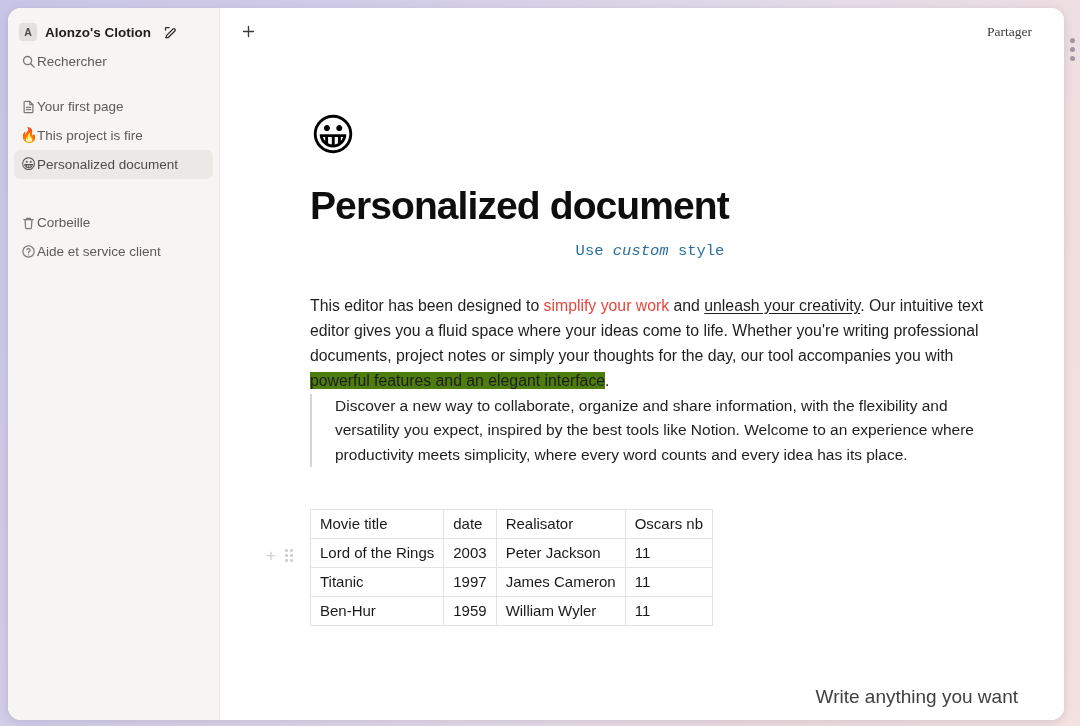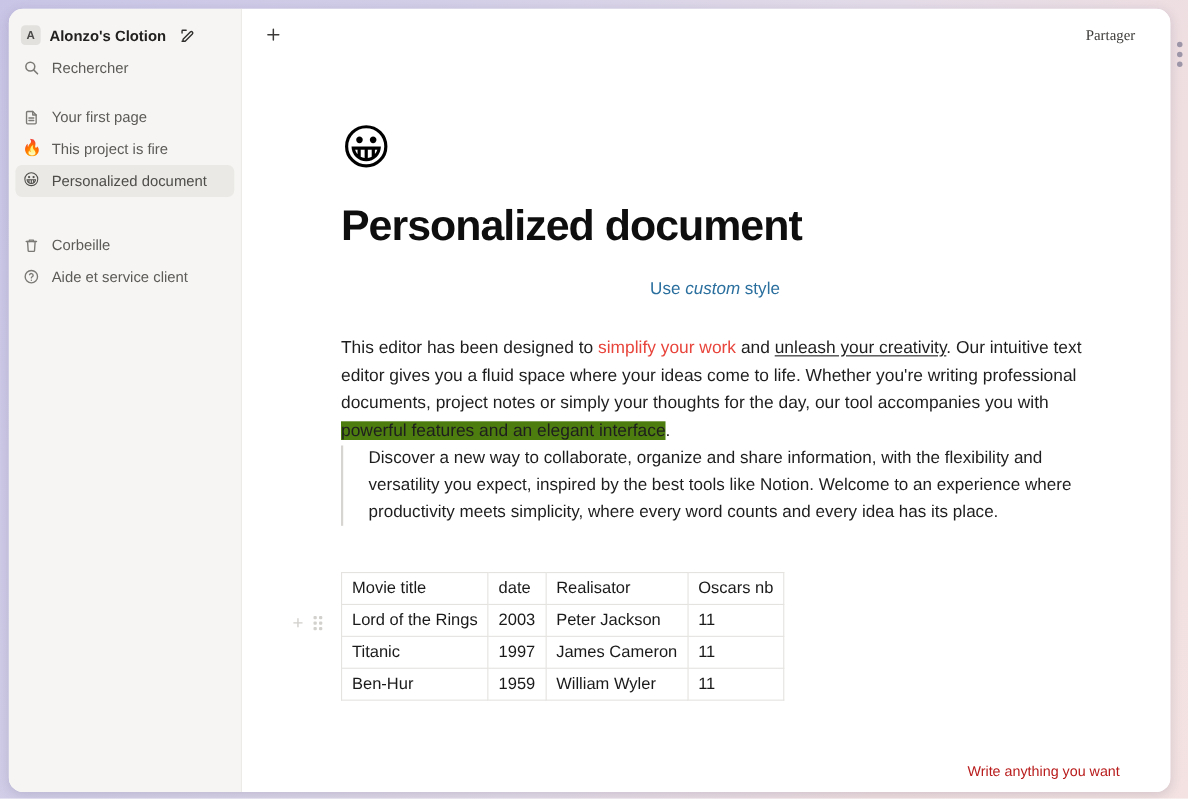--- a/index.html
+++ b/index.html
@@ -87,21 +87,20 @@
   }
   .ws-edit { margin-left: 4px; display: flex; align-items: center; cursor: pointer; }
 
   .sb-row {
     display: flex;
     align-items: center;
     height: 29px;
     margin: 0 6px;
     padding: 0 6px;
     border-radius: 6px;
-    gap: 10px;
     cursor: pointer;
     color: #5c5b58;
     font-size: 13.5px;
     white-space: nowrap;
   }
   .sb-row .ico {
     width: 17px; flex: 0 0 17px;
     display: flex; align-items: center; justify-content: center;
     color: #84827e;
   }
@@ -173,22 +172,23 @@
     color: #0e0e0e;
     letter-spacing: -0.9px;
     margin-top: 20px;
     line-height: 1.1;
   }
 
   .blk-center-blue {
     text-align: center;
     font-size: 15.5px;
     color: #2a6f9e;
-    margin-top: 23px;
+    margin-top: 12px;
     line-height: 1.5;
+    font-family: Liberation Mono, monospace;
   }
   .blk-center-blue i { font-style: italic; }
 
   #para-main {
     margin-top: 31px;
     font-size: 15.8px;
     line-height: 1.58;
     color: #1e1e1e;
   }
   .t-red { color: #e8453c; }
@@ -246,22 +246,22 @@
     padding: 5px 9px 6px 9px;
     height: 28px;
     white-space: nowrap;
     vertical-align: middle;
   }
 
   #footer-note {
     position: absolute;
     right: 46px;
     bottom: 12px;
-    font-size: 13px;
-    color: #b91c1c;
+    font-size: 19px;
+    color: #404040;
     cursor: text;
     white-space: nowrap;
     text-align: right;
   }
 </style>
 </head>
 <body>
 
 <div id="window-dots">
   <i></i>

